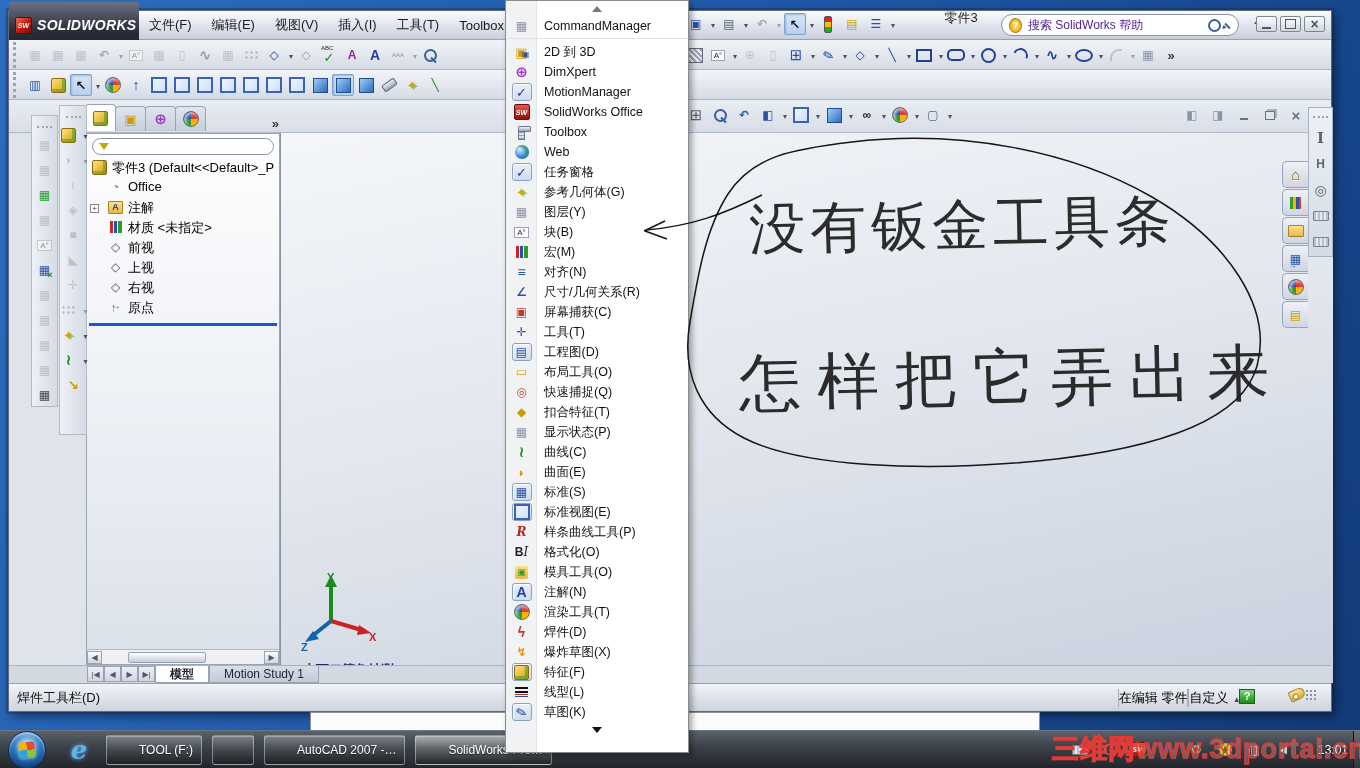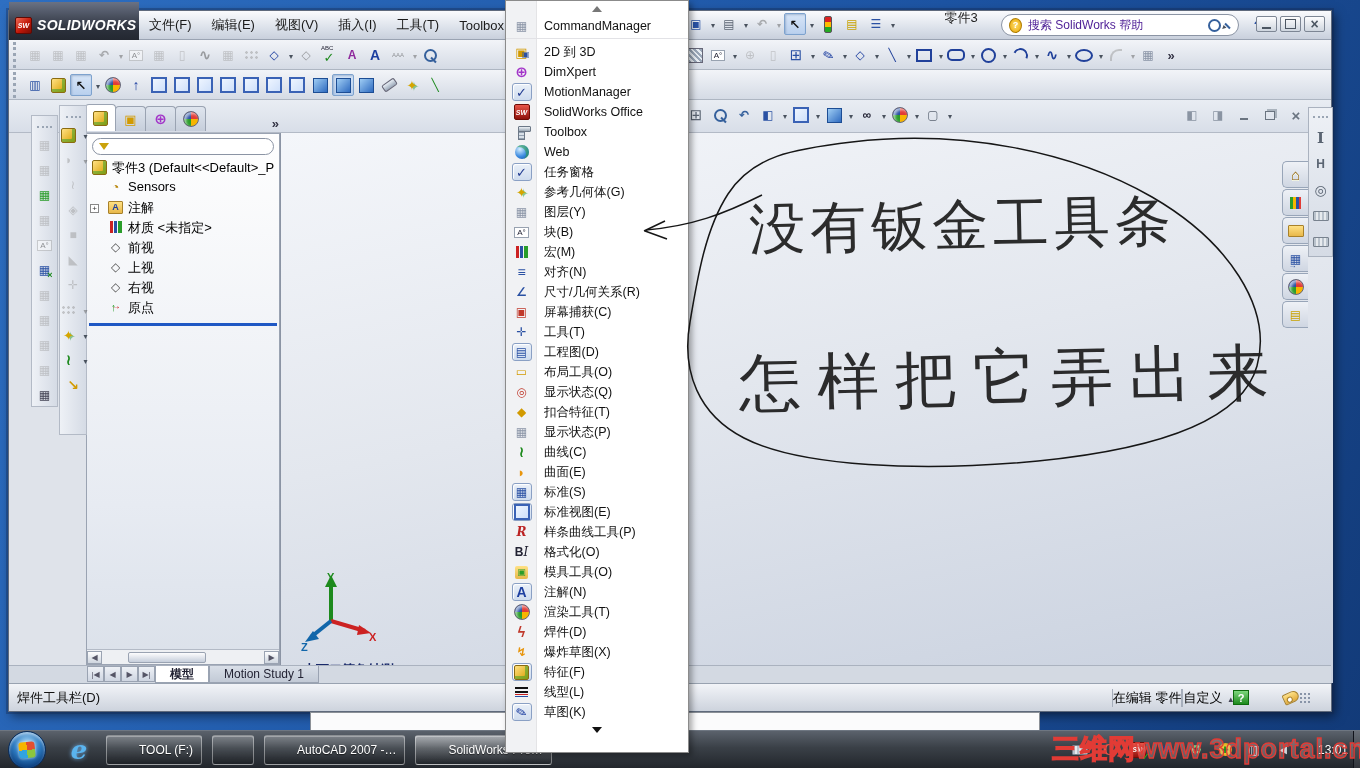--- a/index.html
+++ b/index.html
@@ -246,21 +246,21 @@
   #tabstrip{position:absolute;left:0;top:654px;width:100%;height:18px;background:#d3d9e2;border-top:1px solid #aab2bf;display:flex;align-items:flex-start;}
   #tabnav{margin-left:78px;display:flex;}
   .navb{width:17px;height:16px;border:1px solid #9aa3b2;background:linear-gradient(#eef1f6,#cfd6e2);
     display:flex;align-items:center;justify-content:center;font-size:8px;color:#556;}
   .btab{height:17px;padding:0 14px;display:flex;align-items:center;font-size:12px;color:#223;
     background:linear-gradient(#d9dfe8,#c2cad6);border:1px solid #9aa3b2;border-top:none;}
   .btab.active{background:#fff;font-weight:bold;}
   #statusbar{position:absolute;left:0;top:672px;width:100%;height:28px;
     background:linear-gradient(#f2f4f8,#cdd3dd);border-top:1px solid #98a2b0;display:flex;align-items:center;}
   #statushint{margin-left:8px;color:#111;}
-  #statusright{position:absolute;right:20px;display:flex;align-items:center;}
+  #statusright{position:absolute;right:14px;display:flex;}
   .ssep{width:1px;height:18px;background:#a6aebb;}
   #customize::after{content:"▴";margin-left:6px;font-size:9px;color:#445;}
   #qmark{width:16px;height:15px;background:linear-gradient(#7ed77e,#1d8a1d);border:1px solid #0d6b0d;color:#fff;
     font-weight:bold;font-size:11px;display:flex;align-items:center;justify-content:center;}
   #tagicon{width:16px;height:11px;background:linear-gradient(#ffe184,#e0a93c);border:1px solid #a8812a;
     border-radius:2px 6px 6px 2px;transform:rotate(-25deg);position:relative;}
   #tagicon::before{content:"";position:absolute;left:2px;top:3px;width:4px;height:4px;border-radius:50%;background:#fff;border:1px solid #a8812a;}
   #grip{width:12px;height:12px;background:radial-gradient(#8894a8 1.2px,transparent 1.5px);background-size:4px 4px;}
 
   
@@ -465,21 +465,21 @@
     </div>
     <div class="ti root">
       <span class="gi ico-partgold"></span>
       <span>零件3  (Default&lt;&lt;Default&gt;_P</span>
     </div>
     <div>
 
         <div class="ti">
 
           <span class="gi ico-sensors"></span>
-          <span>Sensors</span>
+          <span>Office</span>
         </div>
 
         <div class="ti expand">
           <span class="exp"></span>
           <span class="gi ico-annfolder"></span>
           <span>注解</span>
         </div>
 
         <div class="ti">
 
@@ -752,21 +752,21 @@
         <span class="migut">
           <span class="gi ico-layout"></span>
         </span>
         <span class="milab">布局工具(O)</span>
       </div>
 
       <div class="mi">
         <span class="migut">
           <span class="gi ico-snap"></span>
         </span>
-        <span class="milab">显示状态(Q)</span>
+        <span class="milab">快速捕捉(Q)</span>
       </div>
 
       <div class="mi">
         <span class="migut">
           <span class="gi ico-fasten"></span>
         </span>
         <span class="milab">扣合特征(T)</span>
       </div>
 
       <div class="mi">

